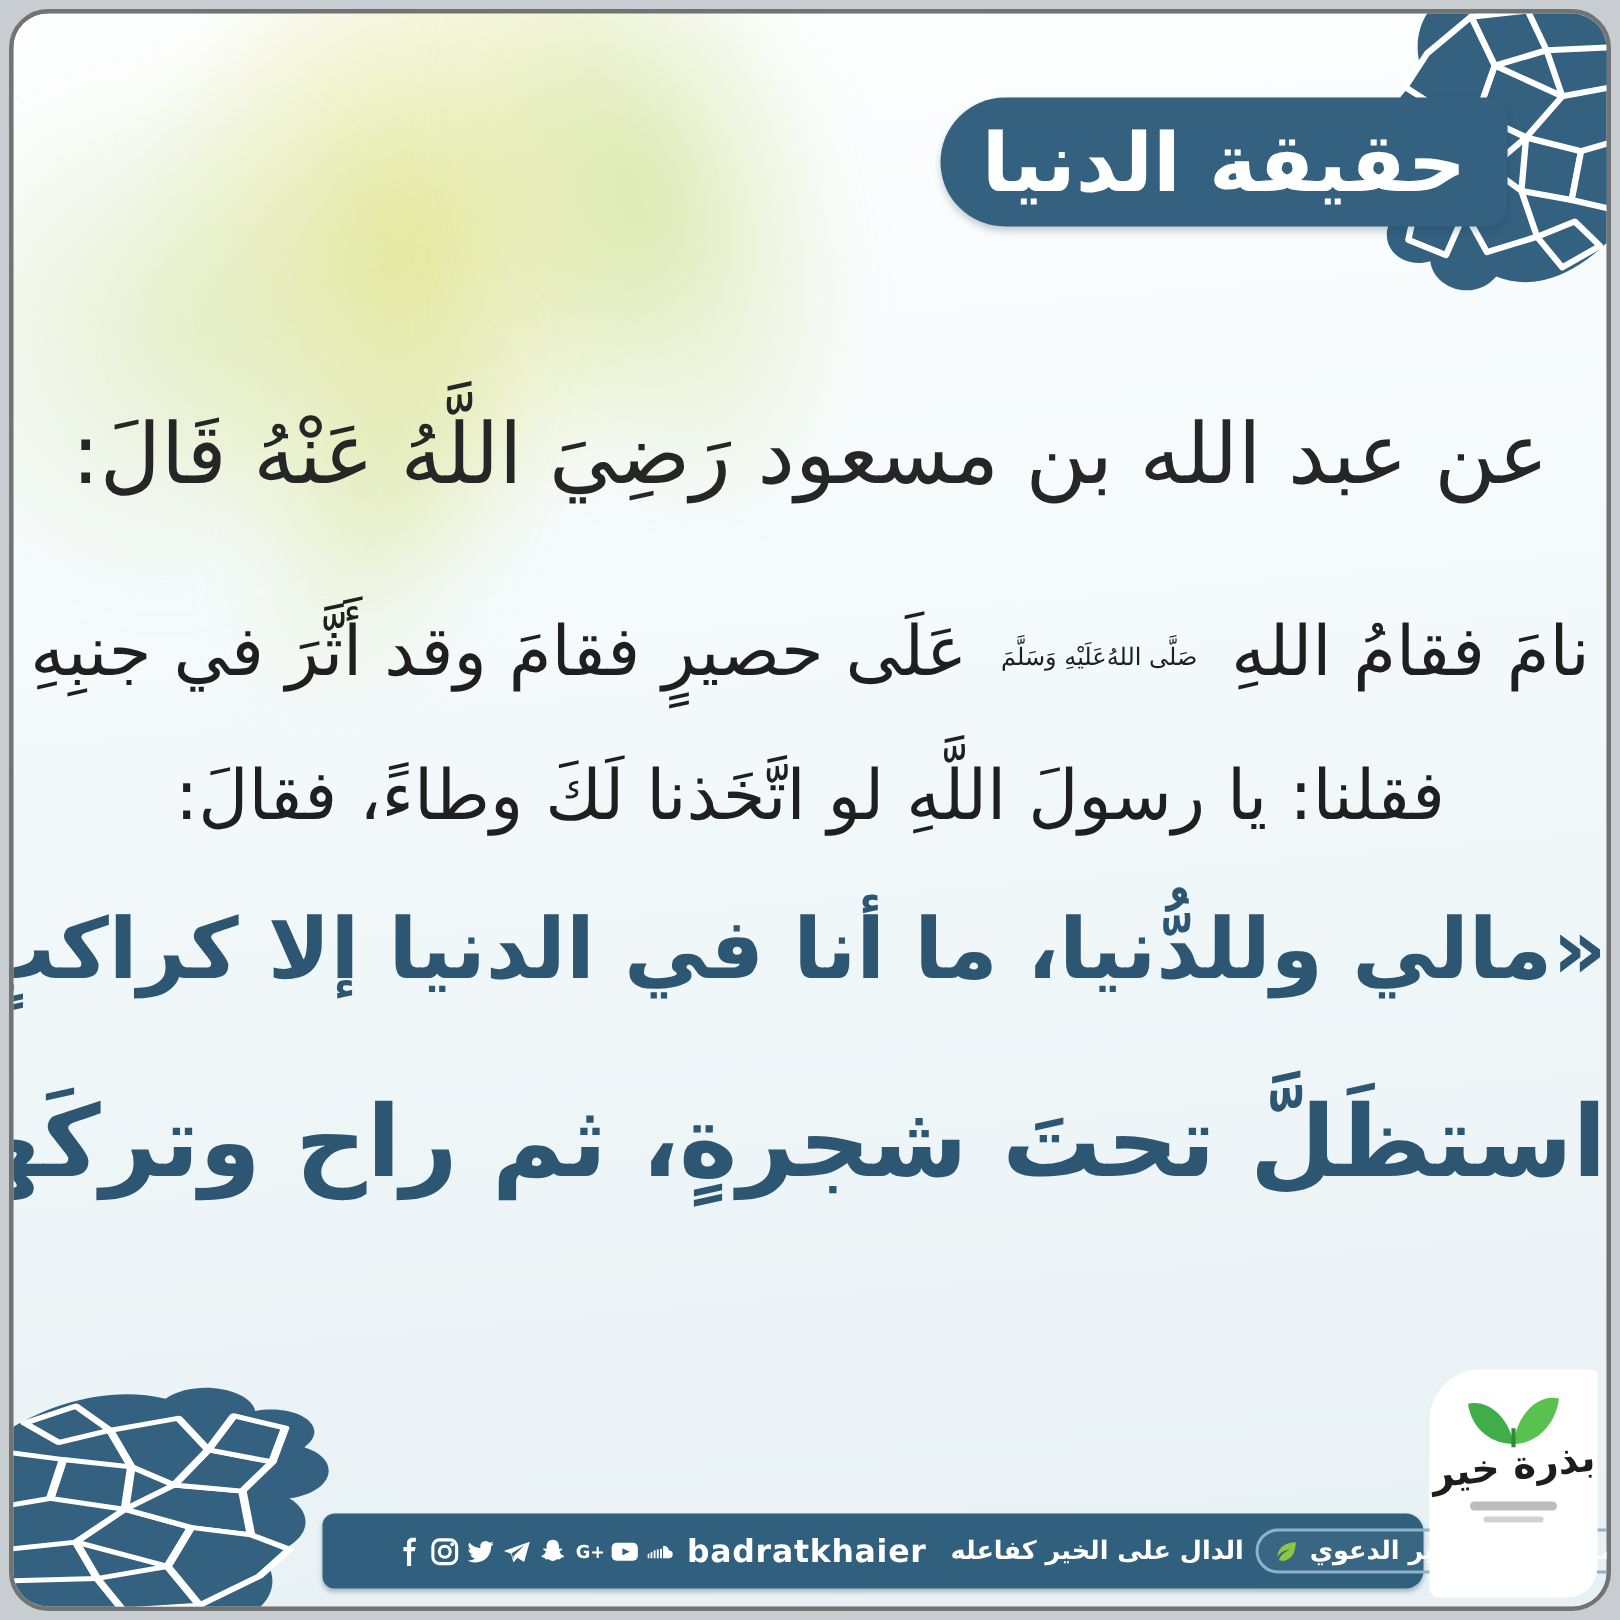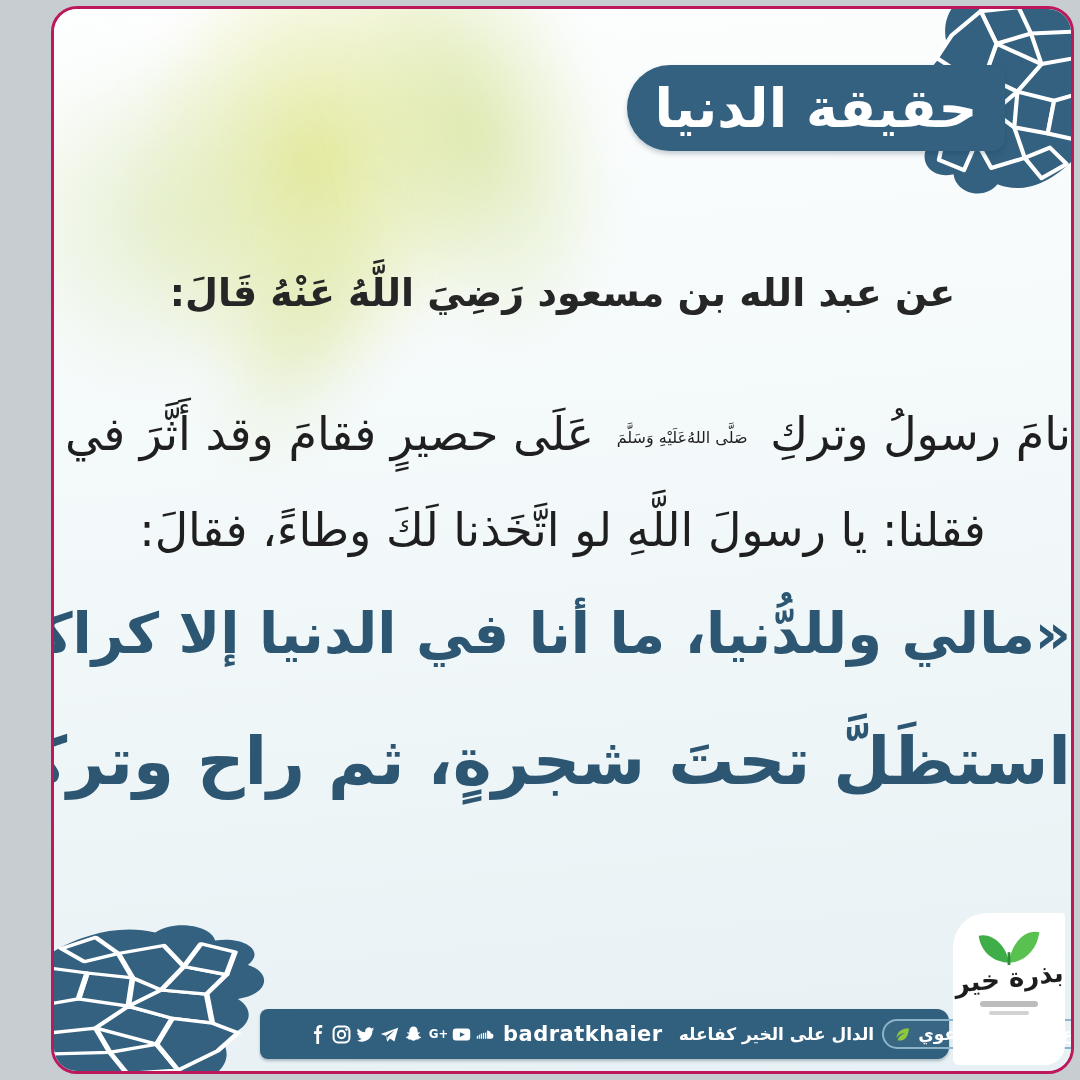--- a/index.html
+++ b/index.html
@@ -5,25 +5,24 @@
   html,body{margin:0;padding:0;}
   body{
     width:1080px;height:1080px;
     background:#c8cdd1;
     font-family:"DejaVu Sans",sans-serif;
     position:relative;overflow:hidden;
   }
   .card{
     position:absolute;inset:6px;
     background:#a3a3a3;
-    border:3px solid #be185d;
+    border:3px solid #737373;
     border-radius:26px;
     overflow:hidden;
     box-shadow:inset 0 0 0 5px rgba(255,255,255,0.95);
-    margin-left:45px;
   }
   .bg-gradient{position:absolute;inset:0;
     background:linear-gradient(175deg,#fdfefe 0%,#f3f9fa 45%,#e7f0f4 100%);}
   .blob{position:absolute;border-radius:50%;}
   .blob1{top:-80px;left:70px;width:380px;height:470px;
     background:radial-gradient(closest-side,rgba(223,229,138,0.85),rgba(223,229,138,0));
     filter:blur(16px);transform:rotate(18deg);}
   .blob2{top:-90px;left:300px;width:250px;height:430px;
     background:radial-gradient(closest-side,rgba(205,222,134,0.6),rgba(205,222,134,0));
     filter:blur(20px);transform:rotate(-14deg);}
@@ -40,21 +39,21 @@
     display:flex;align-items:center;justify-content:center;
     box-shadow:0 3px 5px rgba(30,60,80,0.25);
   }
   .title-banner span{color:#ffffff;font-size:54px;font-weight:bold;direction:rtl;}
 
   .mosaic-tr{position:absolute;top:-4px;right:-4px;width:178px;height:214px;}
   .mosaic-bl{position:absolute;left:-4px;bottom:-4px;width:242px;height:170px;transform:rotate(180deg);}
   .mosaic-tr svg,.mosaic-bl svg{width:100%;height:100%;}
 
   .tline{position:absolute;left:0;right:0;text-align:center;direction:rtl;white-space:nowrap;}
-  .narrator{top:262px;font-size:38px;color:#262626;font-weight:bold;}
+  .narrator{top:262px;font-size:56px;color:#262626;}
   .hline1{top:398px;font-size:46px;color:#1f1f1f;}
   .hline2{top:494px;font-size:46px;color:#1f1f1f;}
   .quote1{top:592px;font-size:56px;font-weight:bold;color:#2c5672;}
   .quote2{top:714px;font-size:66px;font-weight:bold;color:#2c5672;}
   .source{top:880px;font-size:30px;color:#454545;}
   .pbuh{
     display:inline-flex;flex-direction:row;vertical-align:middle;
     font-size:16px;line-height:1.1;margin:0 8px;color:#1f1f1f;
     font-weight:normal;text-align:center;
   }
@@ -139,21 +138,21 @@
 
   <div class="title-banner">
     <span>حقيقة الدنيا</span>
   </div>
 
   <div class="tline narrator">
     <span>عن عبد الله بن مسعود رَضِيَ اللَّهُ عَنْهُ قَالَ:</span>
   </div>
 
   <div class="tline hline1">
-    <span>نامَ رسولُ وتركِ</span>
+    <span>نامَ فقامُ اللهِ</span>
     <span class="pbuh">
       <span>صَلَّى اللهُ</span>
       <span>عَلَيْهِ وَسَلَّمَ</span>
     </span>
     <span>عَلَى حصيرٍ فقامَ وقد أَثَّرَ في جنبِهِ</span>
   </div>
 
   <div class="tline quote1">
     <span>«مالي وللدُّنيا، ما أنا في الدنيا إلا كراكبٍ</span>
   </div>

